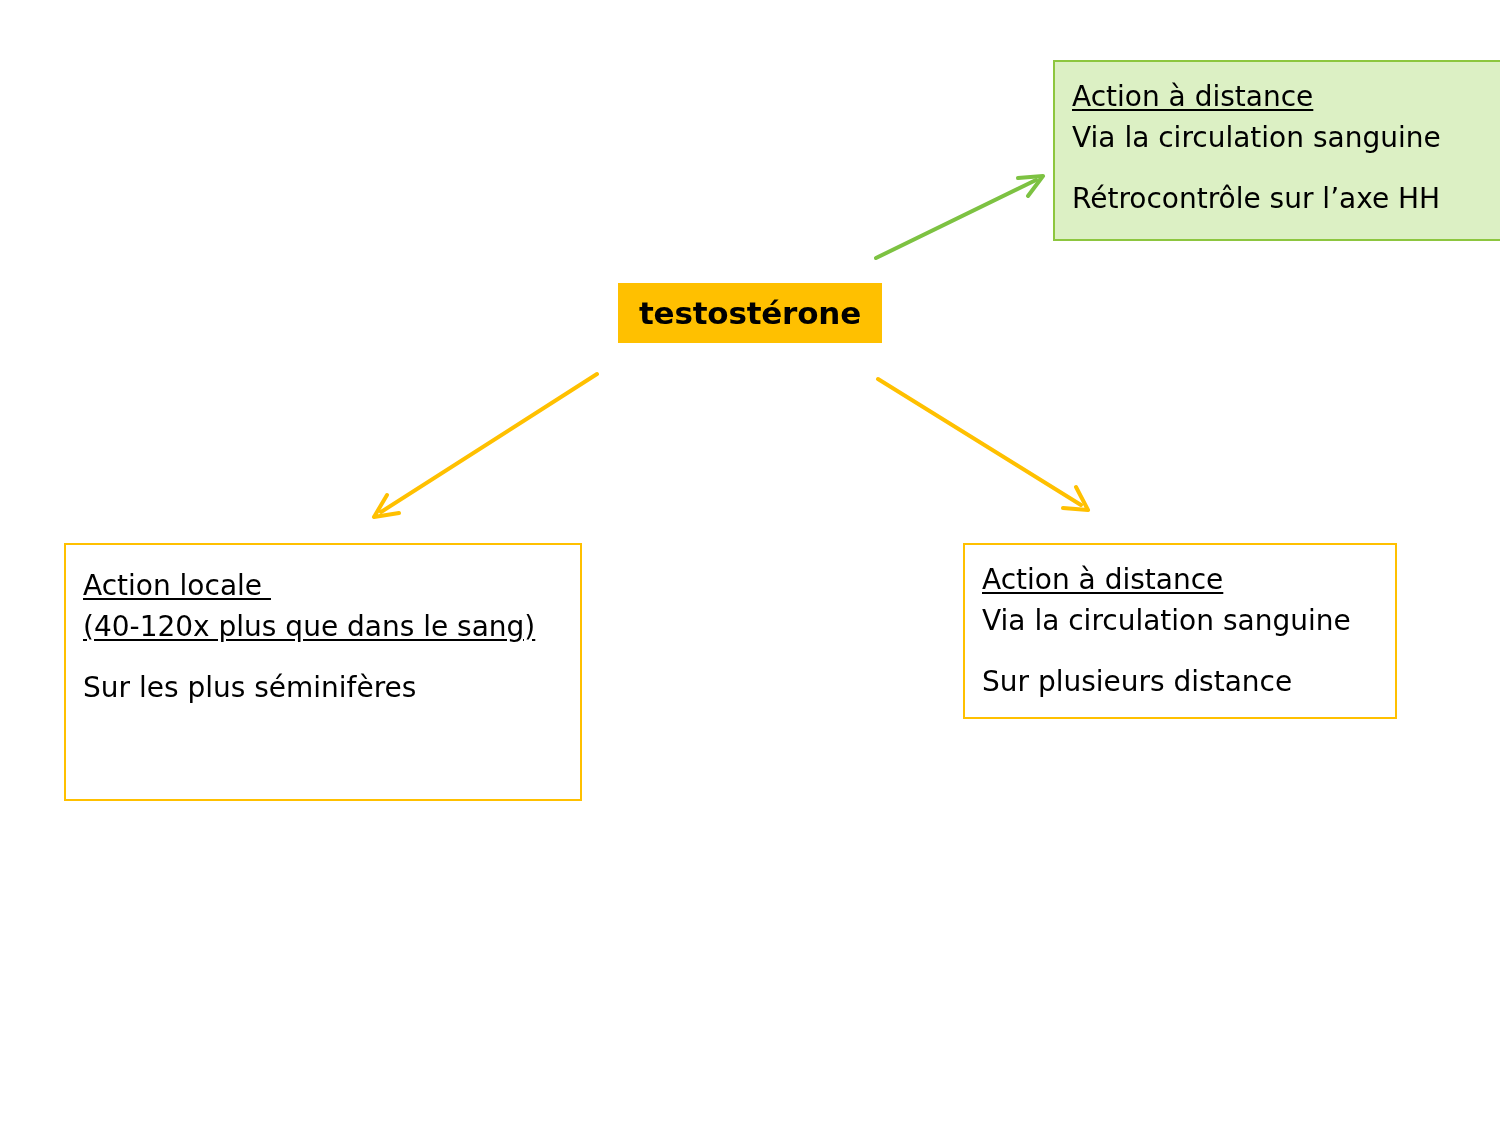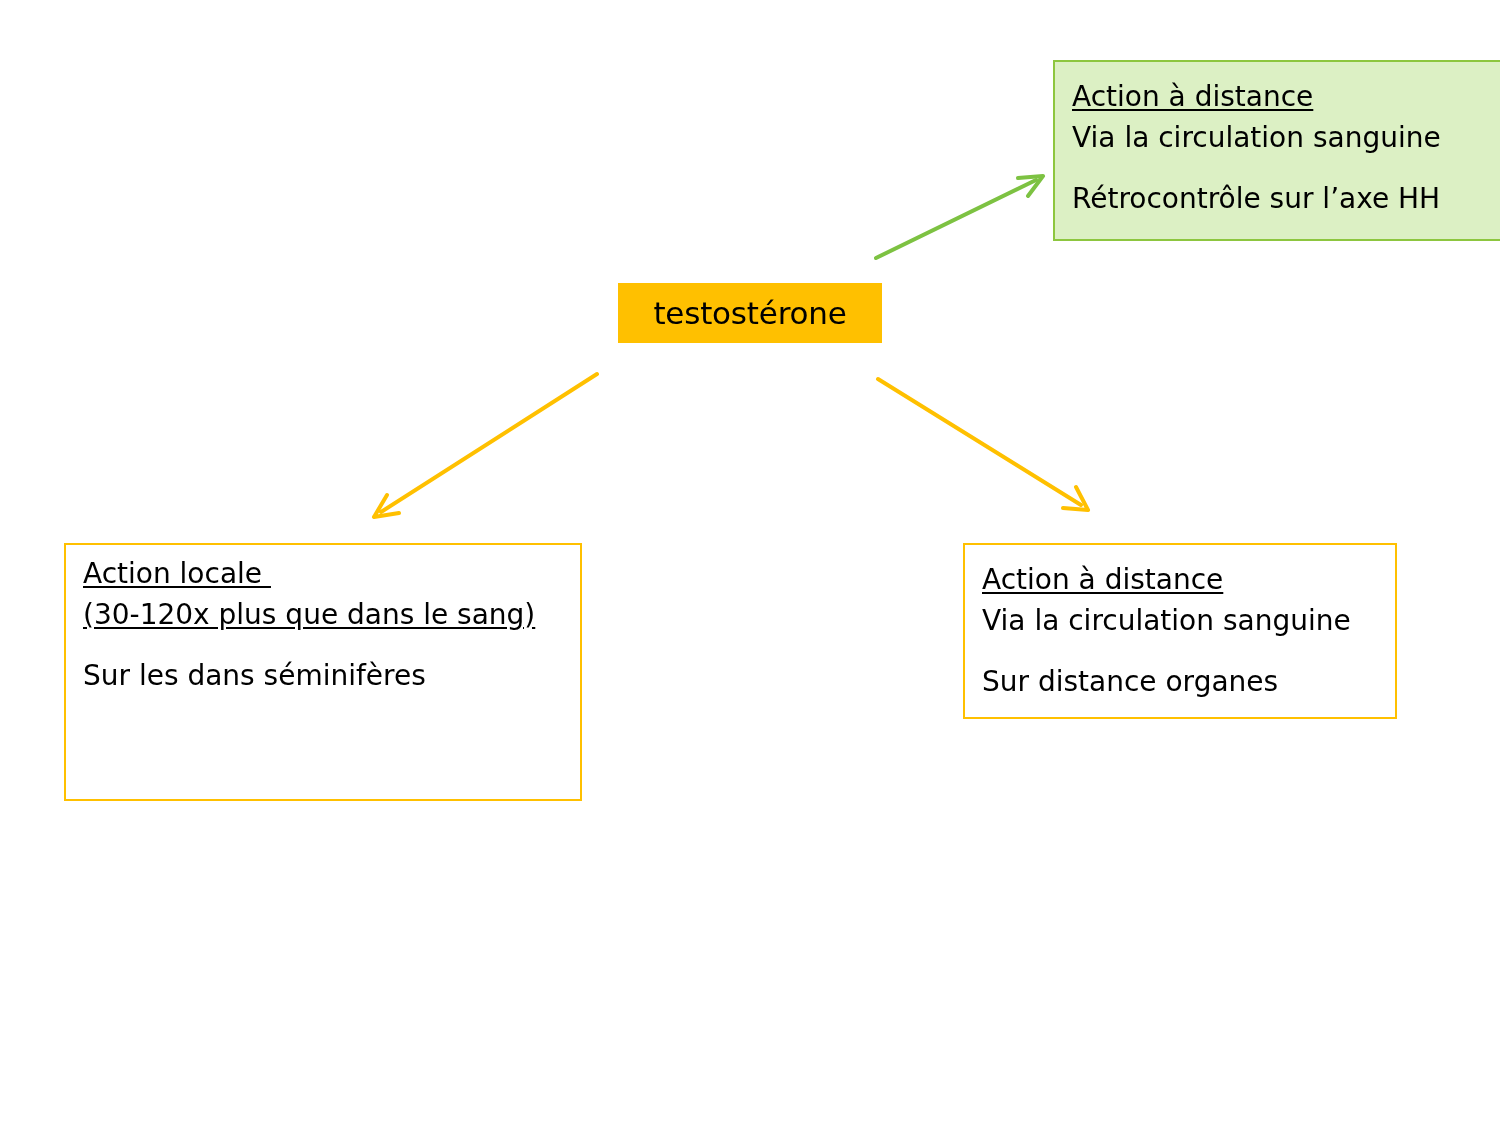--- a/index.html
+++ b/index.html
@@ -41,20 +41,21 @@
     border: 0;
     display: flex;
     align-items: center;
     justify-content: center;
   }
   .node-central .node-title {
     font-size: 31px;
     color: #000000;
     letter-spacing: -0.2px;
     white-space: nowrap;
+    font-weight: bold;
   }
 
   
   .node-green {
     left: 1053px;
     top: 60px;
     width: 460px;
     height: 181px;
     background: #DCF0C4;
     border: 2px solid #8DC63F;
@@ -64,21 +65,21 @@
   
   .node-outline {
     background: #ffffff;
     border: 2px solid #FFC000;
   }
   .node-left {
     left: 64px;
     top: 543px;
     width: 518px;
     height: 258px;
-    padding: 8px 0 0 17px;
+    padding: 20px 0 0 17px;
   }
   .node-right {
     left: 963px;
     top: 543px;
     width: 434px;
     height: 176px;
     padding: 14px 0 0 17px;
   }
 
   .line {
@@ -125,25 +126,25 @@
 
   <div class="node node-green">
     <div class="line underline">Action à distance</div>
     <div class="line">Via la circulation sanguine</div>
     <div class="line blank"></div>
     <div class="line">Rétrocontrôle sur l’axe HH</div>
   </div>
 
   <div class="node node-outline node-left">
     <div class="line underline">Action locale </div>
-    <div class="line underline">(30-120x plus que dans le sang)</div>
+    <div class="line underline">(40-120x plus que dans le sang)</div>
     <div class="line blank"></div>
-    <div class="line">Sur les dans séminifères</div>
+    <div class="line">Sur les plus séminifères</div>
   </div>
 
   <div class="node node-outline node-right">
     <div class="line underline">Action à distance</div>
     <div class="line">Via la circulation sanguine</div>
     <div class="line blank"></div>
-    <div class="line">Sur distance organes</div>
+    <div class="line">Sur plusieurs distance</div>
   </div>
 
 </div>
 
 </body></html>

